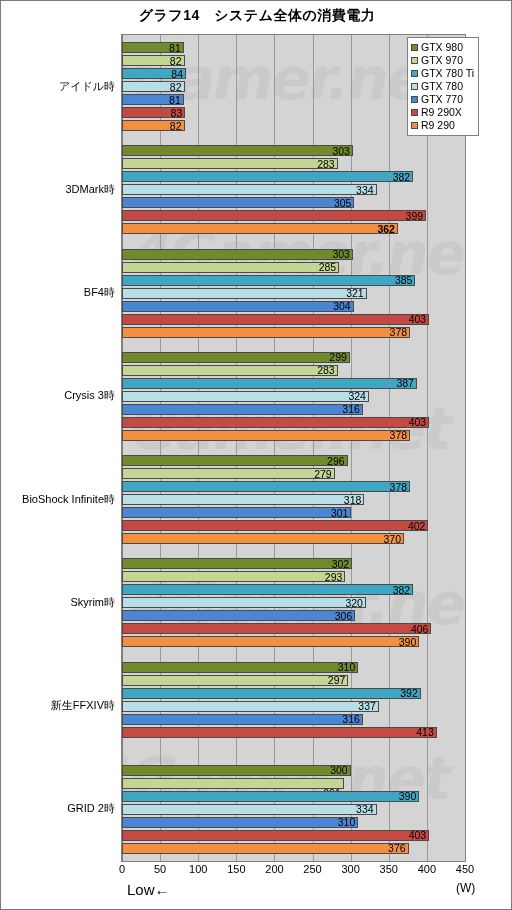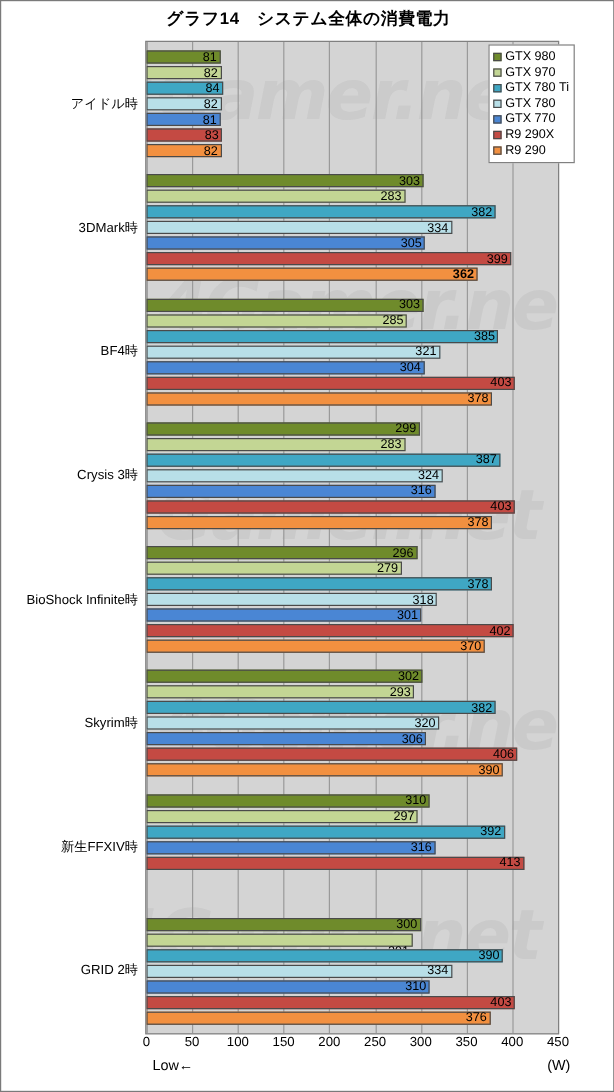--- a/index.html
+++ b/index.html
@@ -148,21 +148,21 @@
     top: 0;
     font-size: 11px;
     color: #000;
     transform: translateX(-50%);
     white-space: nowrap;
   }
   #low-label {
     position: absolute;
     left: 126px;
     top: 880px;
-    font-size: 12px;
+    font-size: 15px;
     color: #000;
     white-space: nowrap;
   }
   #unit-label {
     position: absolute;
     left: 455px;
     top: 880px;
     font-size: 12px;
     color: #000;
     white-space: nowrap;
@@ -411,20 +411,24 @@
             <div class="bar" style="width: 236.289px; background: rgb(111, 139, 43);"></div>
             <div class="bar-label" style="left: 204.289px; width: 29px;">310</div>
           </div>
           <div class="bar-row" style="height: 13px;">
             <div class="bar" style="width: 226.38px; background: rgb(195, 214, 148);"></div>
             <div class="bar-label" style="left: 194.38px; width: 29px;">297</div>
           </div>
           <div class="bar-row" style="height: 13px;">
             <div class="bar" style="width: 298.791px; background: rgb(63, 167, 196);"></div>
             <div class="bar-label" style="left: 266.791px; width: 29px;">392</div>
+          </div>
+          <div class="bar-row" style="height: 13px;">
+            <div class="bar" style="width: 256.869px; background: rgb(184, 223, 232);"></div>
+            <div class="bar-label" style="left: 224.869px; width: 29px;">337</div>
           </div>
           <div class="bar-row" style="height: 13px;">
             <div class="bar" style="width: 240.862px; background: rgb(74, 134, 212);"></div>
             <div class="bar-label" style="left: 208.862px; width: 29px;">316</div>
           </div>
           <div class="bar-row" style="height: 13px;">
             <div class="bar" style="width: 314.798px; background: rgb(196, 74, 67);"></div>
             <div class="bar-label" style="left: 282.798px; width: 29px;">413</div>
           </div>
         </div>

